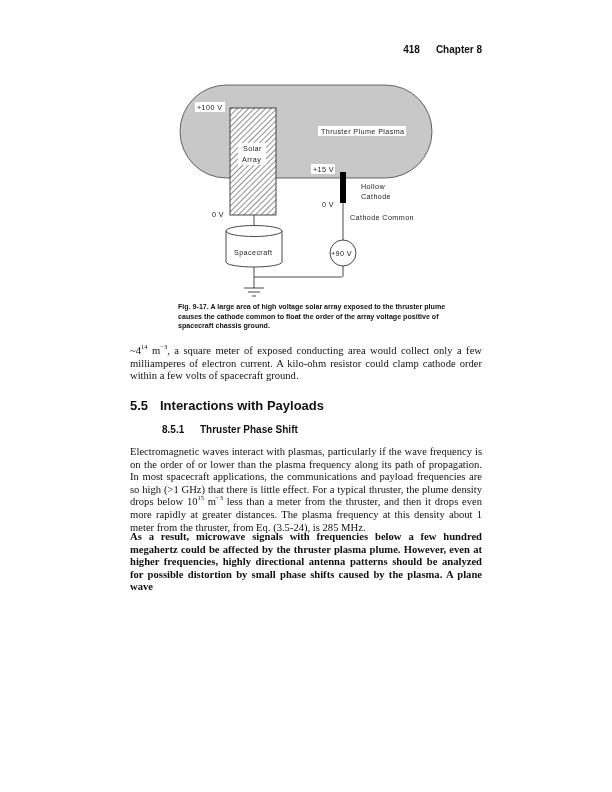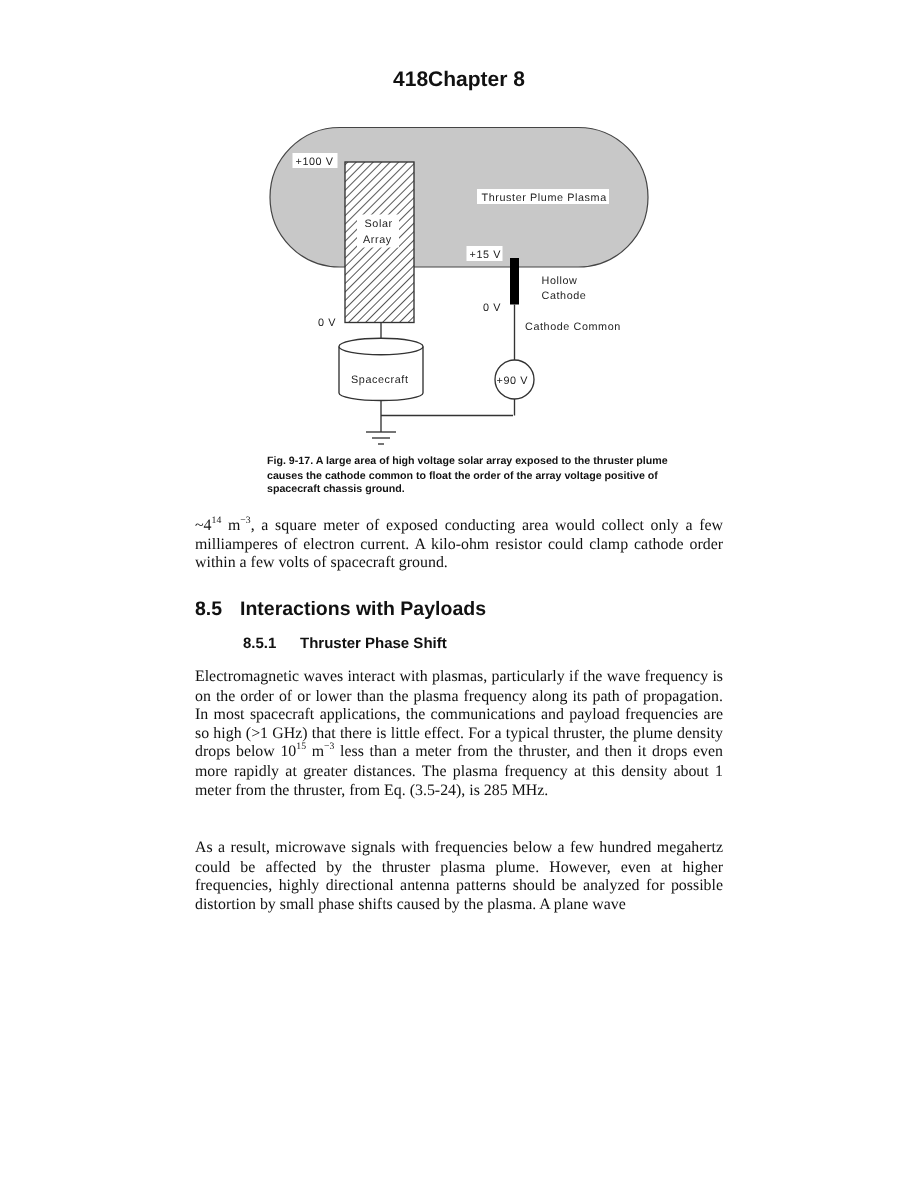--- a/index.html
+++ b/index.html
@@ -1,17 +1,17 @@
 <!DOCTYPE html>
 <html><head>
 <meta charset="utf-8">
 <style>
   html, body { margin: 0; padding: 0; background: #ffffff; }
   body { width: 612px; height: 792px; position: relative; overflow: hidden; }
-  .runhead { position: absolute; top: 44px; left: 130px; width: 352px; font-family: "Liberation Sans", sans-serif; font-weight: bold; font-size: 14px; color: #111; display: flex; justify-content: center; }
+  .runhead { position: absolute; top: 44px; left: 130px; width: 352px; font-family: "Liberation Sans", sans-serif; font-weight: bold; font-size: 10px; color: #111; display: flex; justify-content: flex-end; gap: 16px; }
   .figure { position: absolute; left: 0; top: 0; width: 612px; height: 300px; }
   .figure svg { position: absolute; left: 0; top: 0; }
   .caption { position: absolute; left: 178px; top: 303px; width: 272px; font-family: "Liberation Sans", sans-serif; font-weight: bold; font-size: 7.1px; line-height: 9.6px; color: #111; }
   .body-text { position: absolute; left: 130px; width: 352px; font-family: "Liberation Serif", serif; font-size: 10.6px; line-height: 12.6px; color: #111; text-align: justify; }
   .body-text sup { font-size: 6.5px; line-height: 0; }
   .h2 { position: absolute; left: 130px; top: 398px; font-family: "Liberation Sans", sans-serif; font-weight: bold; font-size: 13px; color: #111; }
   .h2 .num { display: inline-block; width: 30px; }
   .h3 { position: absolute; left: 130px; top: 424px; font-family: "Liberation Sans", sans-serif; font-weight: bold; font-size: 10px; color: #111; }
   .h3 .num { display: inline-block; width: 38px; margin-left: 32px; }
   .lbl { font-family: "Liberation Sans", sans-serif; font-size: 7.2px; fill: #222; letter-spacing: 0.4px; }
@@ -77,19 +77,19 @@
     <circle cx="343" cy="253" r="13" fill="#fff" stroke="#333" stroke-width="0.9"></circle>
     <text class="lbl" x="331" y="256">+90 V</text>
     <line x1="343" y1="266" x2="343" y2="277" stroke="#333" stroke-width="0.9"></line>
   </svg>
 </div>
 
 <div class="caption">Fig. 9-17. A large area of high voltage solar array exposed to the thruster plume causes the cathode common to float the order of the array voltage positive of spacecraft chassis ground.</div>
 
 <div class="body-text" style="top:345px;"><span>~4</span><sup>14</sup><span> m</span><sup>−3</sup><span>, a square meter of exposed conducting area would collect only a few milliamperes of electron current. A kilo-ohm resistor could clamp cathode order within a few volts of spacecraft ground.</span></div>
 
-<div class="h2"><span class="num">8.5</span><span>Interactions with Payloads</span></div>
+<div class="h2"><span class="num">5.5</span><span>Interactions with Payloads</span></div>
 
 <div class="h3"><span class="num">8.5.1</span><span>Thruster Phase Shift</span></div>
 
 <div class="body-text" style="top:446px;"><span>Electromagnetic waves interact with plasmas, particularly if the wave frequency is on the order of or lower than the plasma frequency along its path of propagation. In most spacecraft applications, the communications and payload frequencies are so high (&gt;1 GHz) that there is little effect. For a typical thruster, the plume density drops below 10</span><sup>15</sup><span> m</span><sup>−3</sup><span> less than a meter from the thruster, and then it drops even more rapidly at greater distances. The plasma frequency at this density about 1 meter from the thruster, from Eq. (3.5-24), is 285 MHz.</span></div>
 
-<div class="body-text" style="top:560px;">As a result, microwave signals with frequencies below a few hundred megahertz could be affected by the thruster plasma plume. However, even at higher frequencies, highly directional antenna patterns should be analyzed for possible distortion by small phase shifts caused by the plasma. A plane wave</div>
+<div class="body-text" style="top:531px;font-weight:bold;">As a result, microwave signals with frequencies below a few hundred megahertz could be affected by the thruster plasma plume. However, even at higher frequencies, highly directional antenna patterns should be analyzed for possible distortion by small phase shifts caused by the plasma. A plane wave</div>
 
 </body></html>

